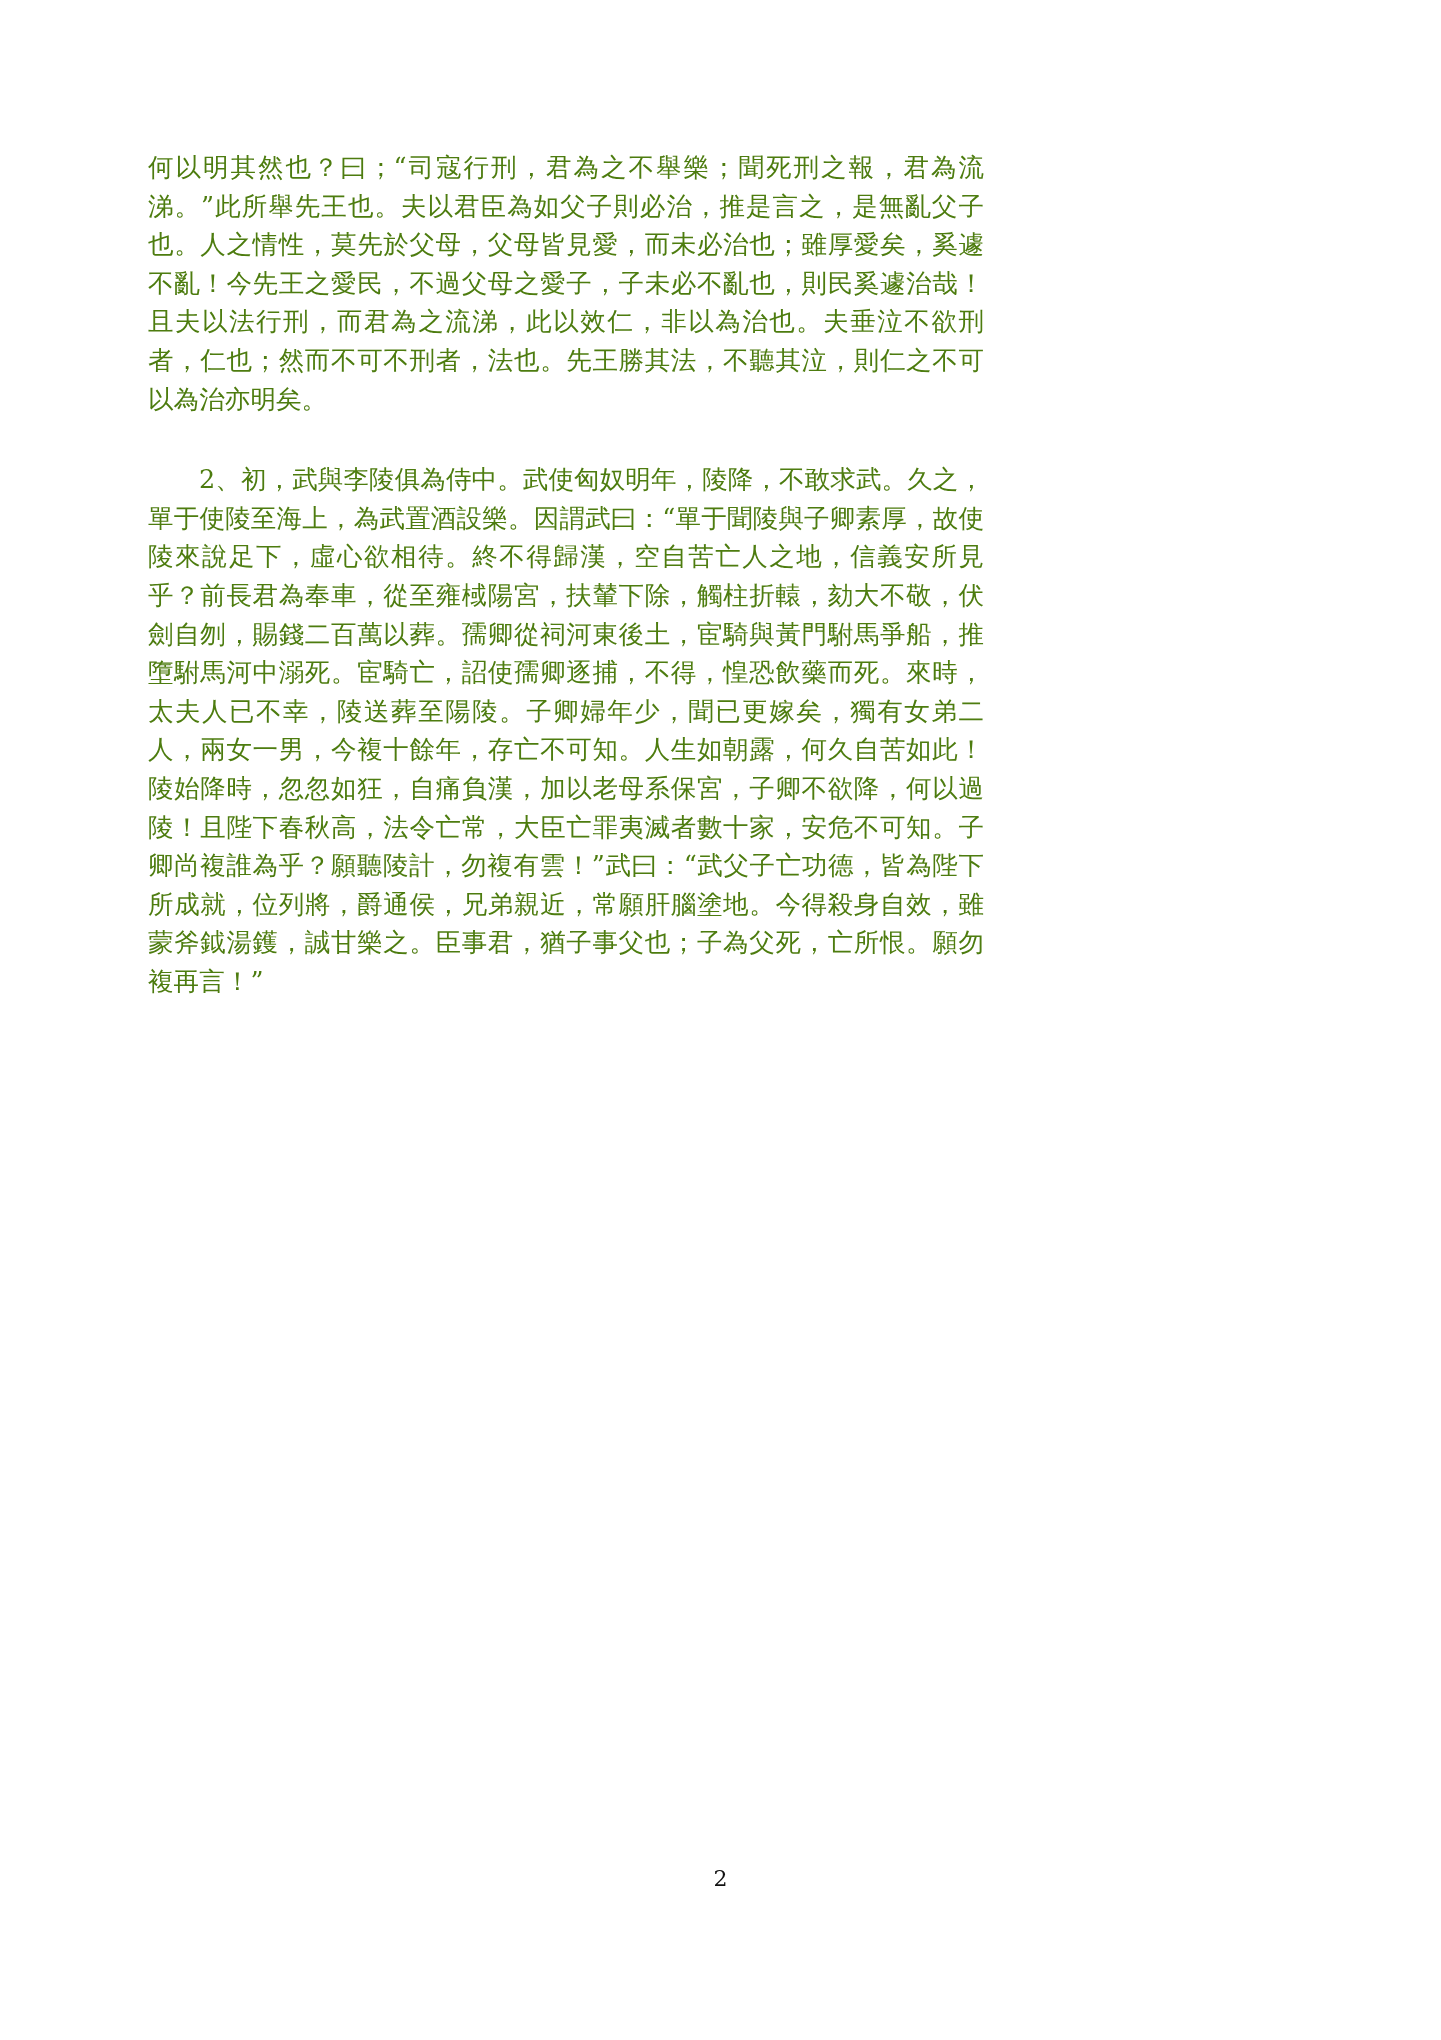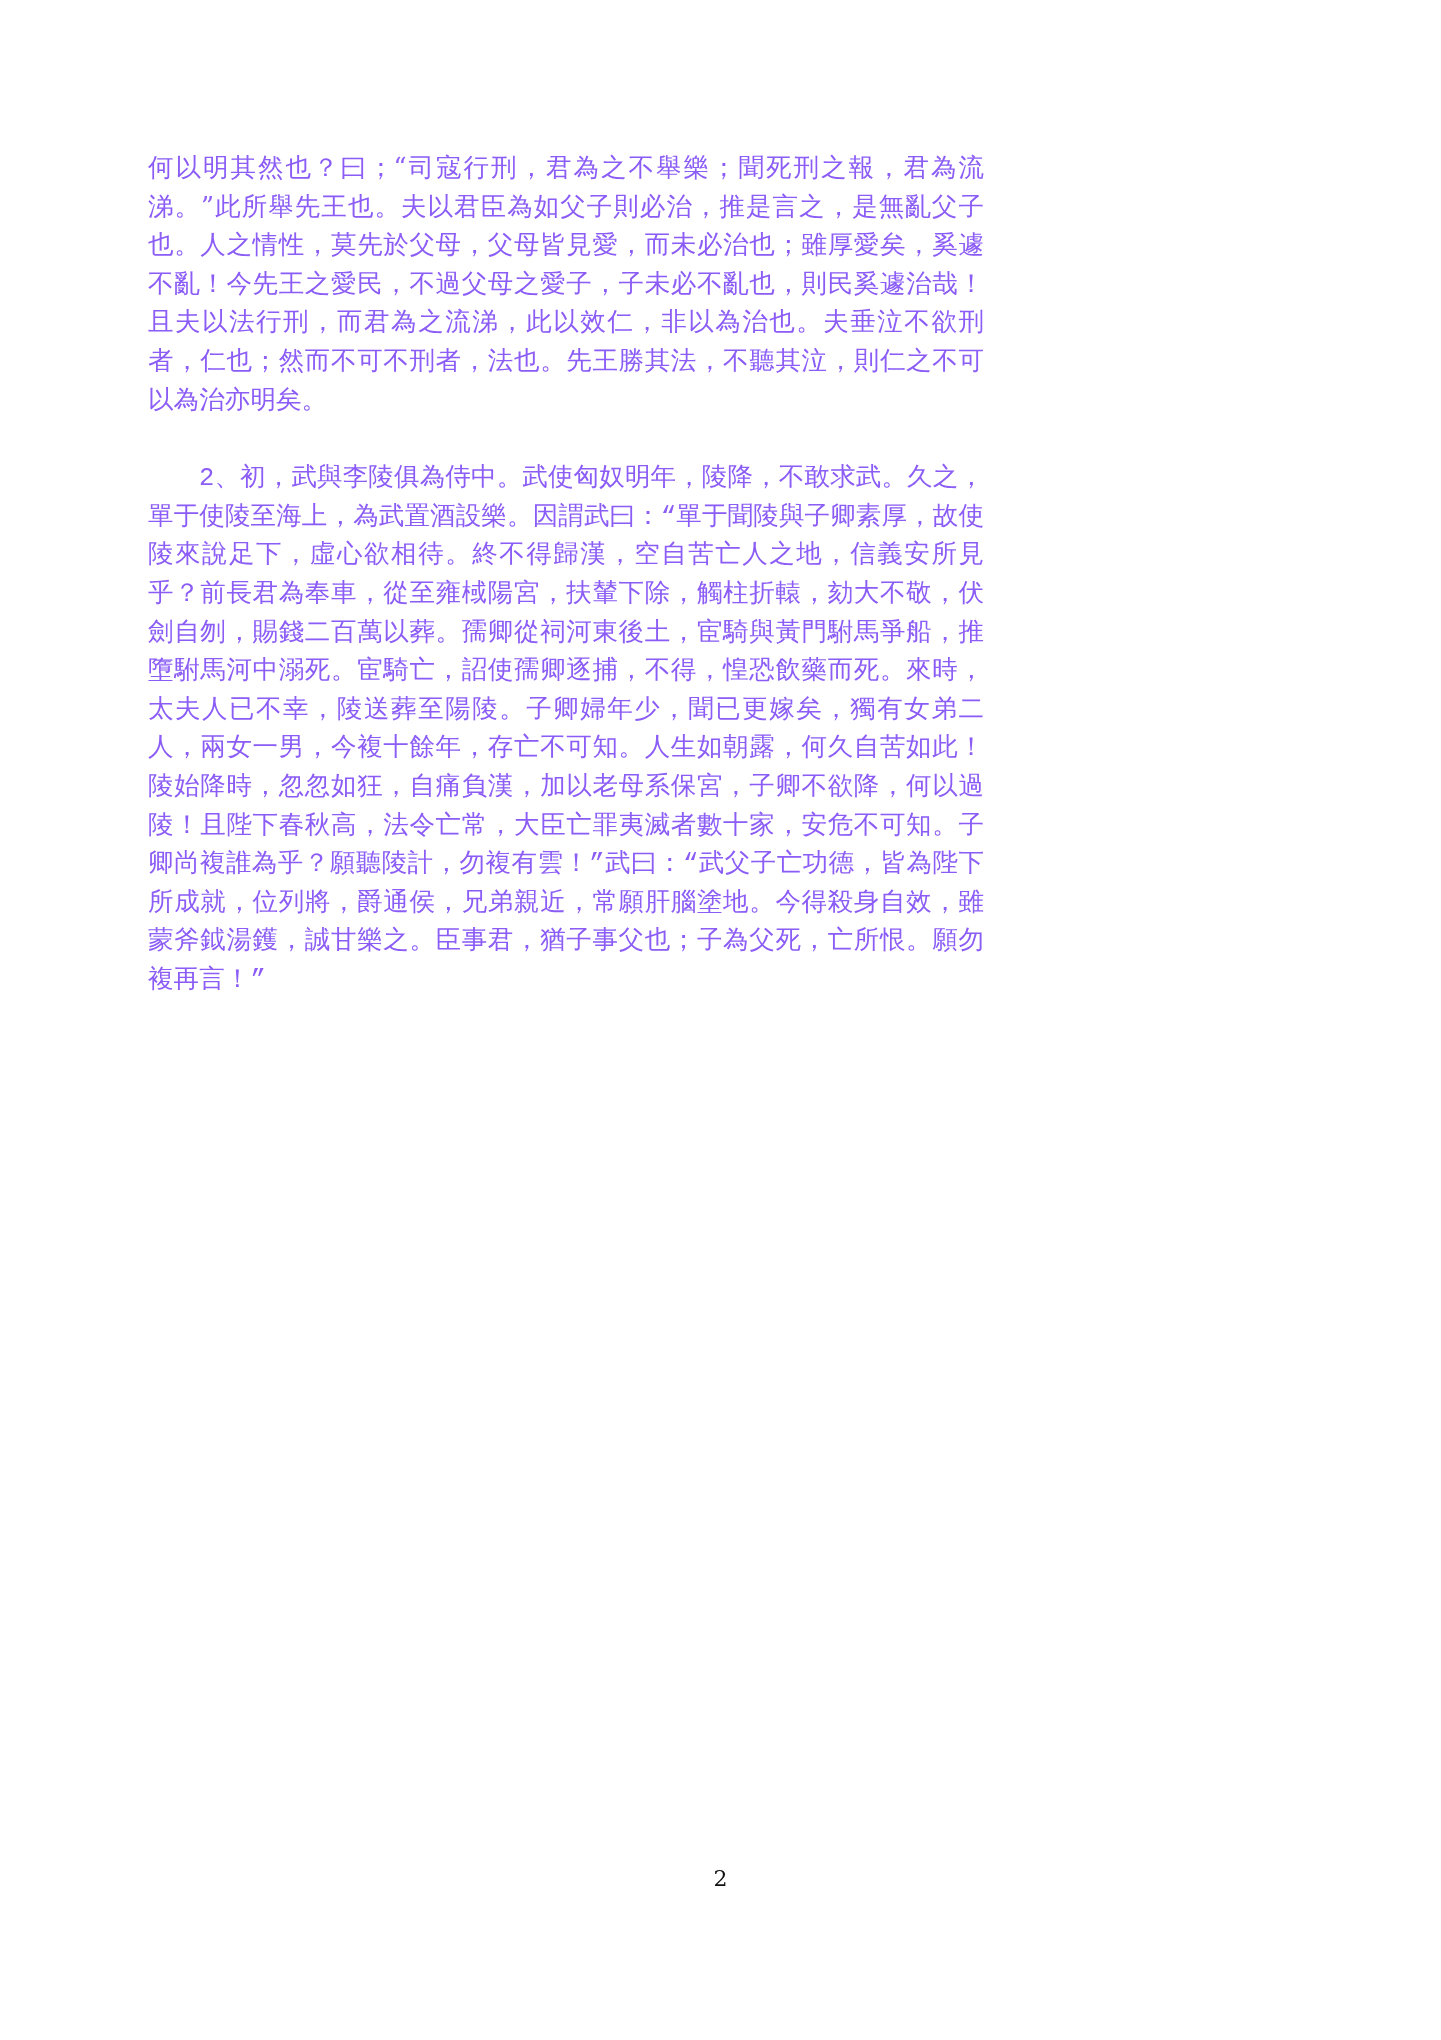--- a/index.html
+++ b/index.html
@@ -26,31 +26,30 @@
     width: 836px;
   }
   .para {
     font-family: "DejaVu Serif", "Liberation Serif", serif;
     font-size: 25.5px;
     line-height: 38.6px;
     text-align: justify;
     text-justify: inter-character;
     text-align-last: left;
     letter-spacing: 0.1px;
-    color: #8b5cf6;
+    color: #4d7c0f;
     margin: 0;
     word-break: break-all;
     white-space: normal;
   }
   .para-gap {
     height: 42px;
   }
   .indent {
     text-indent: 2em;
-    font-family: Liberation Mono, monospace;
   }
   #page-number {
     position: absolute;
     left: 0;
     top: 1866px;
     width: 1441px;
     text-align: center;
     font-family: "DejaVu Serif", "Liberation Serif", serif;
     font-size: 22px;
     color: #111111;

